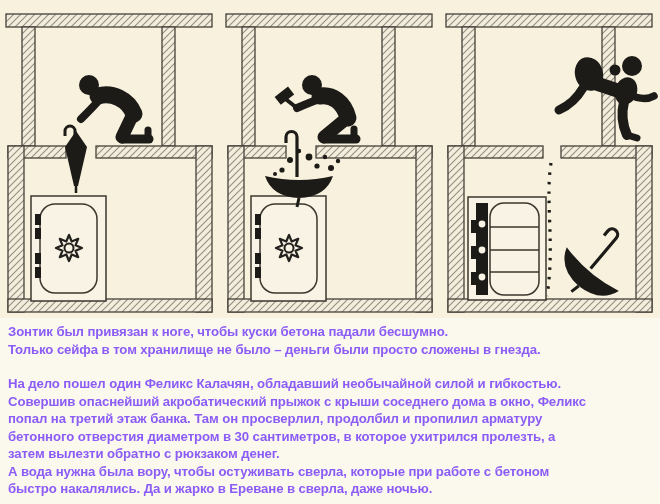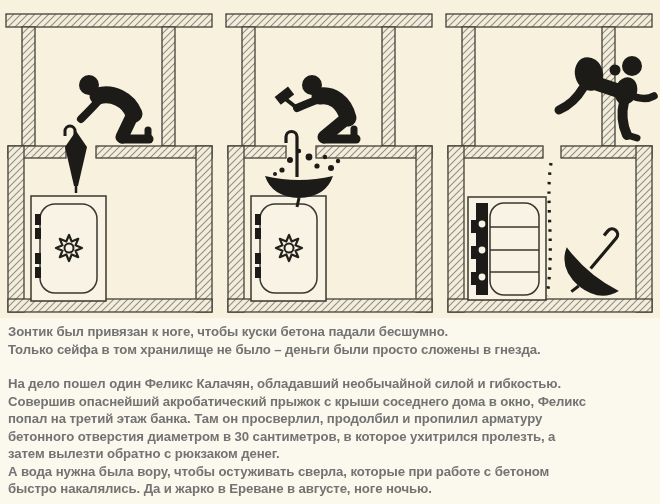--- a/index.html
+++ b/index.html
@@ -20,21 +20,21 @@
   rect.wall{fill:url(#hatch);stroke:#46413a;stroke-width:1.3;}
   .ink{fill:#1d1b18;}
   .ink-stroke{stroke:#1d1b18;fill:none;}
   .outline{stroke:#3b372e;fill:none;stroke-width:1.5;}
   .safe-fill{fill:#f8f3e4;stroke:#3b372e;stroke-width:1.5;}
 
   .story{
     width:644px;height:170px;
     padding:5px 8px 0 8px;
     background:#fbf9ee;
-    color:#737373;
+    color:#8b5cf6;
     font-size:13.2px;
     font-weight:bold;
     line-height:17.5px;
     letter-spacing:-0.1px;
   }
   .story p{margin:0;white-space:pre-line;}
   .story p.gap-after{margin-bottom:17px;}
 </style>
 </head>
 <body>
@@ -186,14 +186,14 @@
 
 <div class="story">
   <p class="gap-after">Зонтик был привязан к ноге, чтобы куски бетона падали бесшумно.
 Только сейфа в том хранилище не было – деньги были просто сложены в гнезда.</p>
   <p>На дело пошел один Феликс Калачян, обладавший необычайной силой и гибкостью.
 Совершив опаснейший акробатический прыжок с крыши соседнего дома в окно, Феликс
 попал на третий этаж банка. Там он просверлил, продолбил и пропилил арматуру
 бетонного отверстия диаметром в 30 сантиметров, в которое ухитрился пролезть, а
 затем вылезти обратно с рюкзаком денег.</p>
   <p>А вода нужна была вору, чтобы остуживать сверла, которые при работе с бетоном
-быстро накалялись. Да и жарко в Ереване в августе, ноге ночью.</p>
+быстро накалялись. Да и жарко в Ереване в сверла, даже ночью.</p>
 </div>
 
 </body></html>

